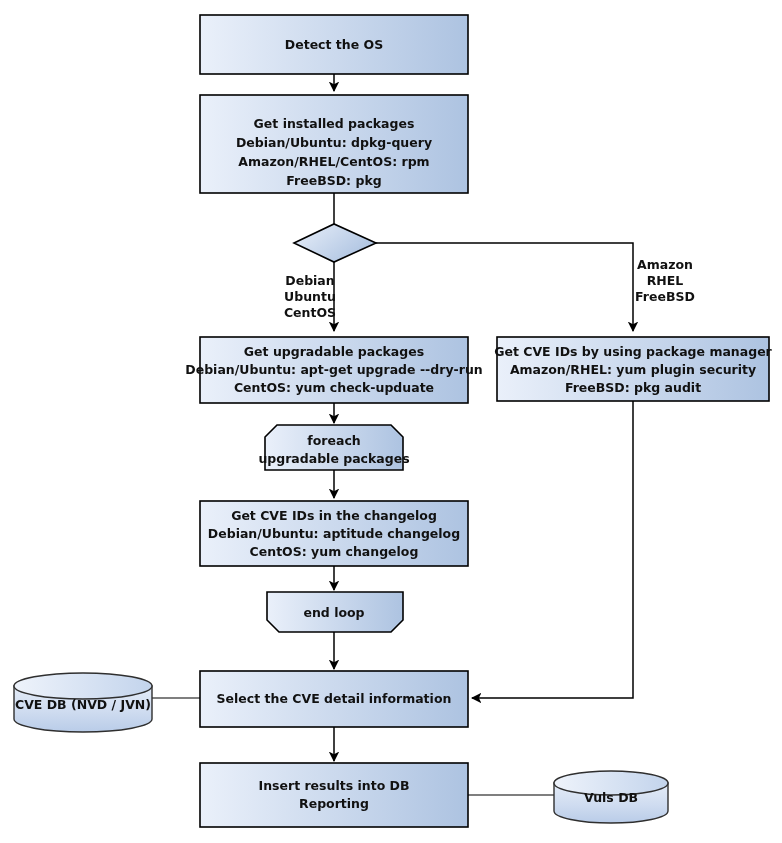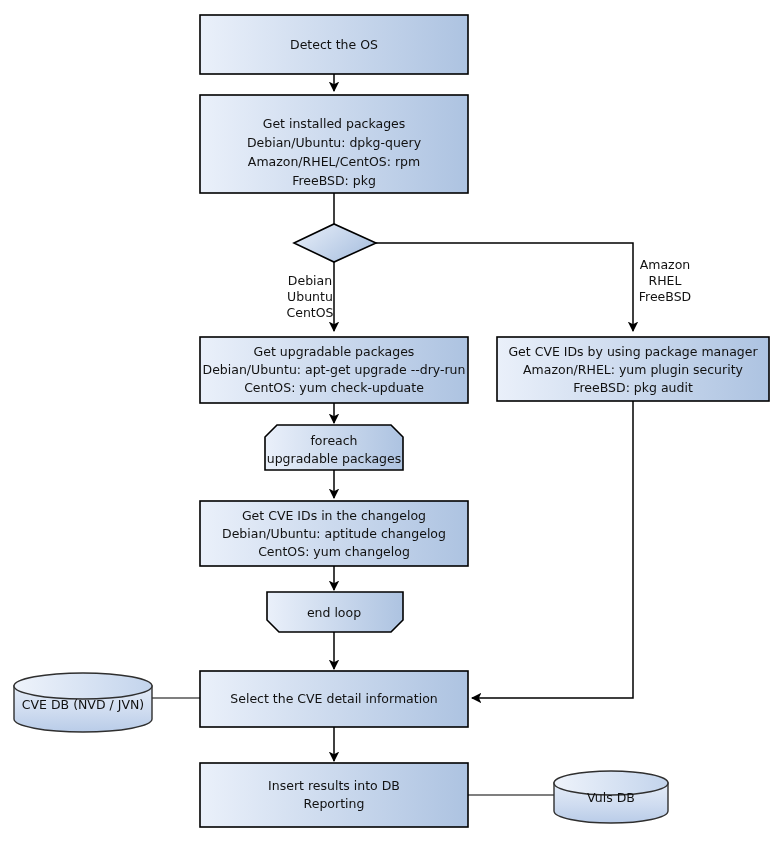--- a/index.html
+++ b/index.html
@@ -10,20 +10,21 @@
   body {
     width: 782px;
     height: 843px;
     font-family: "DejaVu Sans", sans-serif;
     overflow: hidden;
   }
   #diagram-root {
     position: relative;
     width: 782px;
     height: 843px;
+    font-weight: bold;
   }
   svg.flow {
     display: block;
     width: 782px;
     height: 843px;
   }
   .node-shape {
     stroke: #000000;
     stroke-width: 1.6;
   }

